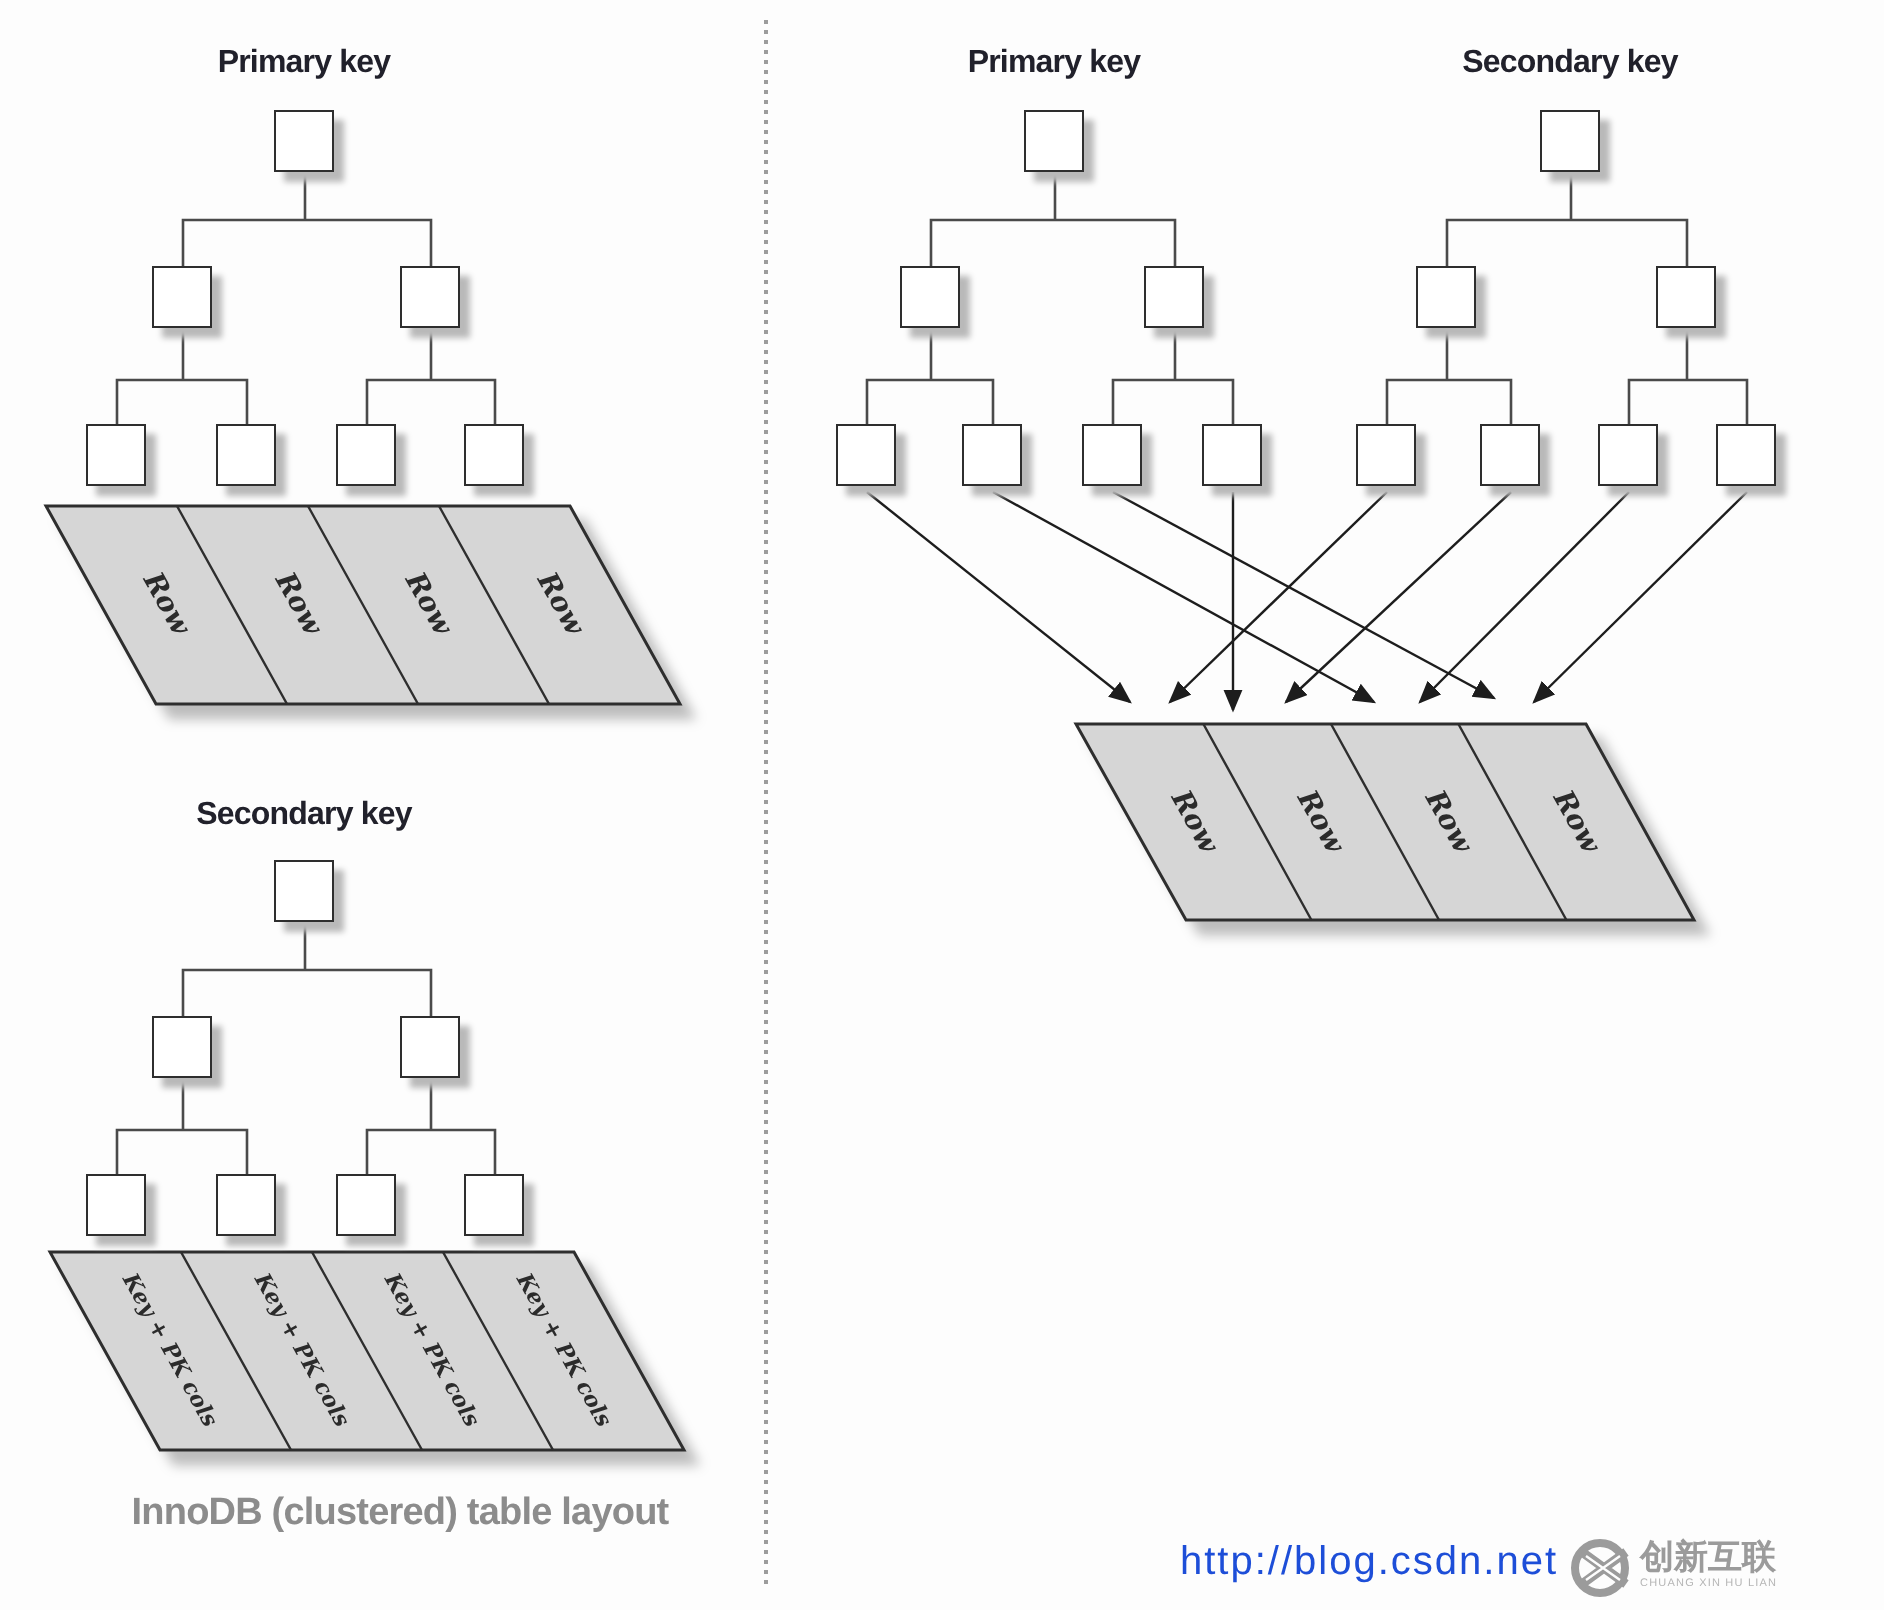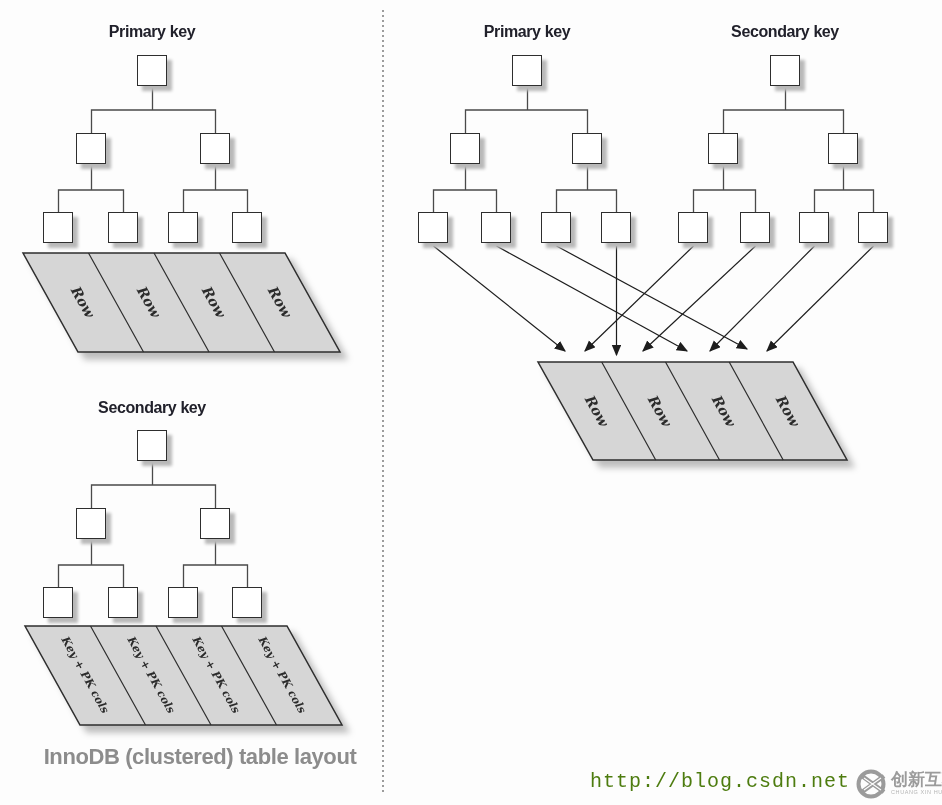--- a/index.html
+++ b/index.html
@@ -19,33 +19,33 @@
     white-space:nowrap;
   }
   .rot-label{
     position:absolute;transform:translate(-50%,-50%) rotate(61deg);
     font-family:"DejaVu Serif",serif;font-style:italic;font-weight:700;
     font-size:14px;color:#2b2b2b;white-space:nowrap;
   }
   .rot-label.small{font-size:11px;}
   .caption{
     position:absolute;transform:translate(-50%,-50%);
-    font-weight:700;font-size:22px;letter-spacing:-0.4px;color:#8c8c8c;
+    font-weight:700;font-size:19px;letter-spacing:-0.4px;color:#8c8c8c;
     white-space:nowrap;
   }
   .separator{
     position:absolute;left:382px;top:10px;width:2px;height:782px;
     background:repeating-linear-gradient(to bottom,#9c9c9c 0 2px,transparent 2px 5px);
   }
   .watermark{
     position:absolute;left:590px;top:766px;display:flex;align-items:flex-start;
   }
   .wm-url{
-    font-family:Liberation Mono, monospace;font-size:20px;letter-spacing:1px;
-    color:#4d7c0f;margin-top:4px;white-space:nowrap;
+    font-family:Liberation Sans, sans-serif;font-size:20px;letter-spacing:1px;
+    color:#1d4ed8;margin-top:4px;white-space:nowrap;
   }
   .wm-logo{display:flex;align-items:center;margin-left:4px;}
   .wm-logo-text{display:flex;flex-direction:column;margin-left:3px;}
   .wm-name{
     font-family:"DejaVu Sans",sans-serif;font-weight:700;font-size:17px;
     color:#9b9b9b;line-height:1.05;white-space:nowrap;
   }
   .wm-sub{
     font-size:5.5px;color:#b5b5b5;letter-spacing:0.6px;white-space:nowrap;
     font-family:"Liberation Sans",sans-serif;

